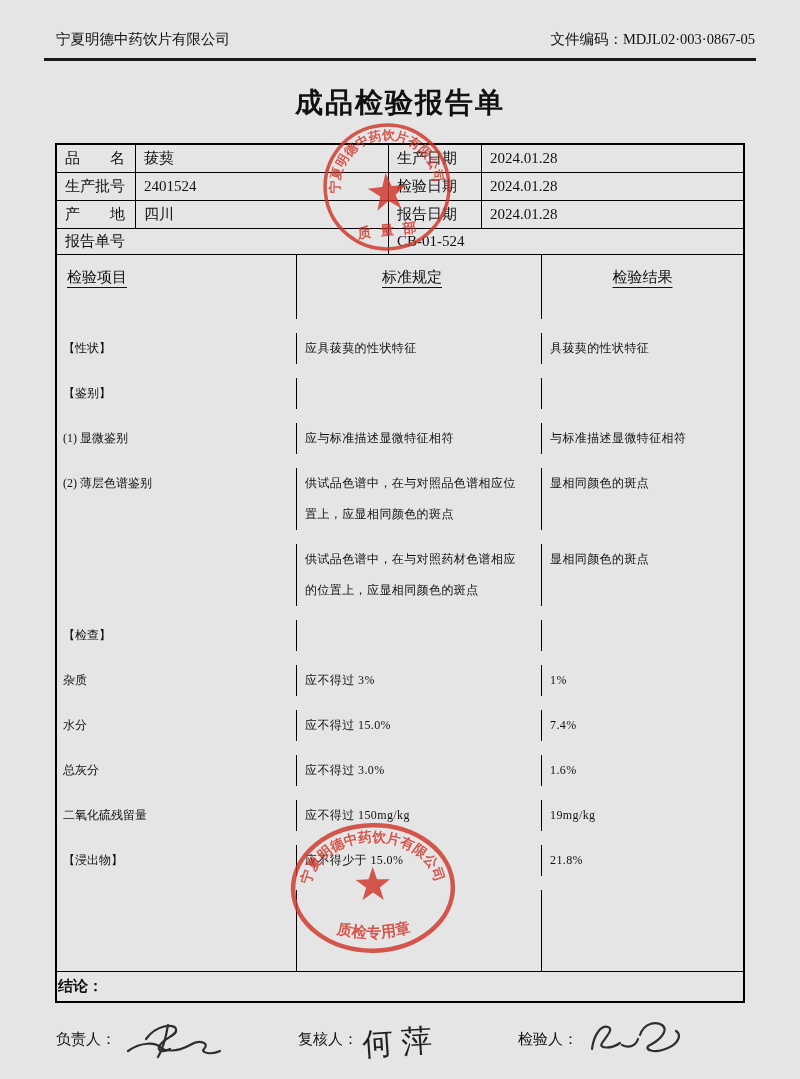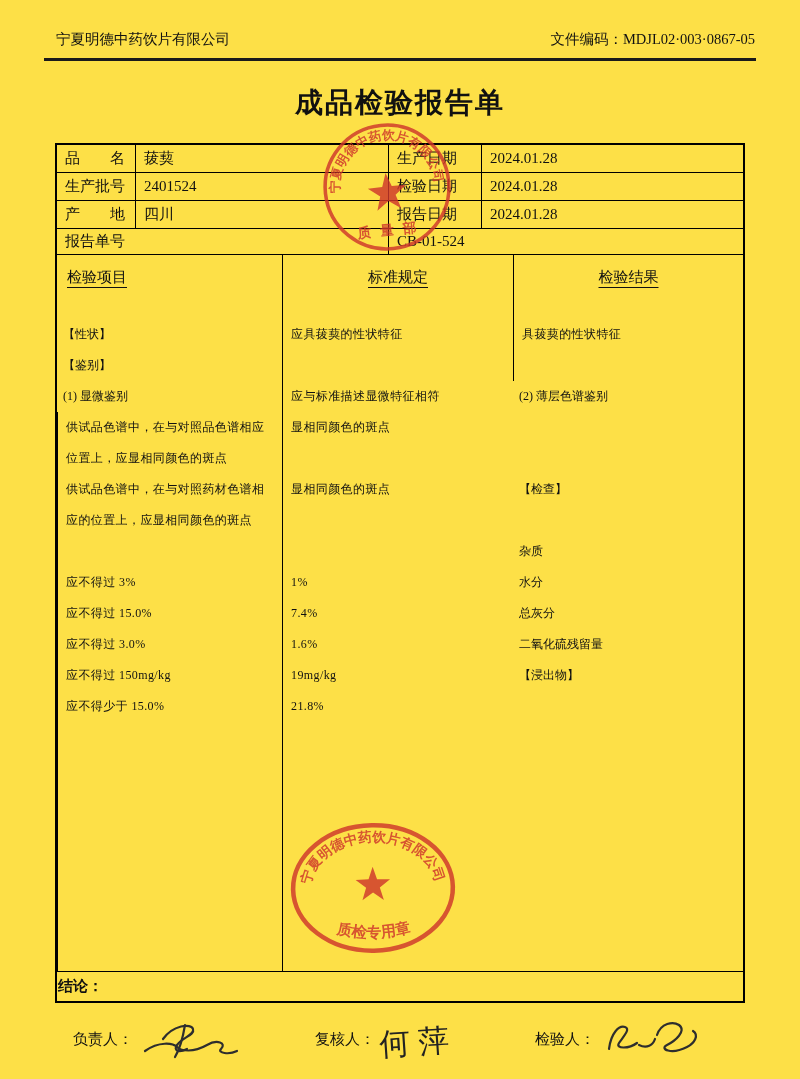--- a/index.html
+++ b/index.html
@@ -1,17 +1,17 @@
 <!DOCTYPE html>
 <html><head>
 <meta charset="utf-8">
 <style>
   html,body{margin:0;padding:0;background:#fff;}
   .page{
-    position:relative;width:800px;height:1079px;background:#fde047;
+    position:relative;width:800px;height:1079px;background:#e5e5e5;
     font-family:"Liberation Serif","DejaVu Serif",serif;color:#111;
     overflow:hidden;outline:1px solid #e2e2e2;
   }
   
   .doc-header{display:flex;justify-content:space-between;align-items:flex-end;
     margin:30px 45px 0 56px;font-size:14.5px;}
   .doc-code{white-space:nowrap;}
   .header-rule{height:3px;background:#1a1a1a;margin:9px 44px 0 44px;}
   .title{font-size:28px;font-weight:bold;letter-spacing:2px;text-align:center;margin:23px 0 0 0;}
 
@@ -19,21 +19,21 @@
   .report-table{position:relative;width:686px;margin:21px 0 0 55px;border:2px solid #000;}
 
   .info-grid{display:grid;grid-template-columns:78px 253px 93px 1fr;grid-template-rows:28px 28px 28px 26px;}
   .ig{border-bottom:1.5px solid #000;display:flex;align-items:center;
       font-size:15px;padding:6px 8px;box-sizing:border-box;white-space:nowrap;overflow:visible;}
   .bl{border-left:1.5px solid #000;}
   .span12{grid-column:1/3;}
   .span34{grid-column:3/5;}
 
   .main-grid{display:grid;grid-template-columns:225px 231px 1fr;
-    grid-template-rows:64px repeat(11,auto) 1fr;height:716px;box-sizing:border-box;}
+    grid-template-rows:64px repeat(11,auto) 1fr;height:716px;box-sizing:border-box;gap:14px;}
   .mh{font-size:15px;padding-top:13px;text-align:center;box-sizing:border-box;}
   .mh-item{text-align:left;padding-left:10px;}
   .u{text-decoration:underline;text-underline-offset:5px;}
   .mc{font-size:12px;line-height:31px;letter-spacing:0.4px;padding:0 8px;box-sizing:border-box;}
   .mc.item{padding-left:6px;letter-spacing:0;}
   .fill{box-sizing:border-box;}
 
   .conclusion{border-top:1.5px solid #000;font-size:15px;line-height:29px;height:29px;
     padding-left:1px;display:flex;align-items:center;white-space:nowrap;}
   .conclusion .b{font-weight:bold;margin-right:8px;}
@@ -44,21 +44,21 @@
   .stamp text{fill:currentColor;font-family:"Liberation Serif","DejaVu Serif",serif;}
   .stamp-top{left:259px;top:-29px;width:142px;height:142px;transform:rotate(-6deg);}
   .stamp-bottom{left:225px;top:669px;width:182px;height:152px;transform:rotate(-1deg);}
 
   
   .sign-row{display:flex;align-items:center;margin:11px 0 0 56px;font-size:15px;}
   .sig{color:#2e2e2e;}
   .sig svg{display:block;}
   .sig path{fill:none;stroke:#2e2e2e;stroke-width:2.2;stroke-linecap:round;stroke-linejoin:round;}
   .sig text{fill:#222;font-family:"Liberation Serif","DejaVu Serif",serif;}
-  .lab{white-space:nowrap;margin-left:17px;}
+  .lab{white-space:nowrap;}
 </style>
 </head>
 <body>
 
 <div class="page">
 
   <div class="doc-header">
     <span>宁夏明德中药饮片有限公司</span>
     <span class="doc-code"><span>文件编码：</span><span>MDJL02·003·0867-05</span></span>
   </div>
@@ -96,20 +96,21 @@
       <div class="mc item">【性状】</div>
       <div class="mc bl">应具菝葜的性状特征</div>
       <div class="mc bl">具菝葜的性状特征</div>
 
       <div class="mc item">【鉴别】</div>
       <div class="mc bl"></div>
       <div class="mc bl"></div>
 
       <div class="mc item">(1) 显微鉴别</div>
       <div class="mc bl">应与标准描述显微特征相符</div>
+      <div class="mc bl">与标准描述显微特征相符</div>
 
       <div class="mc item">(2) 薄层色谱鉴别</div>
       <div class="mc bl">供试品色谱中，在与对照品色谱相应位置上，应显相同颜色的斑点</div>
       <div class="mc bl">显相同颜色的斑点</div>
 
       <div class="mc item"></div>
       <div class="mc bl">供试品色谱中，在与对照药材色谱相应的位置上，应显相同颜色的斑点</div>
       <div class="mc bl">显相同颜色的斑点</div>
 
       <div class="mc item">【检查】</div>

